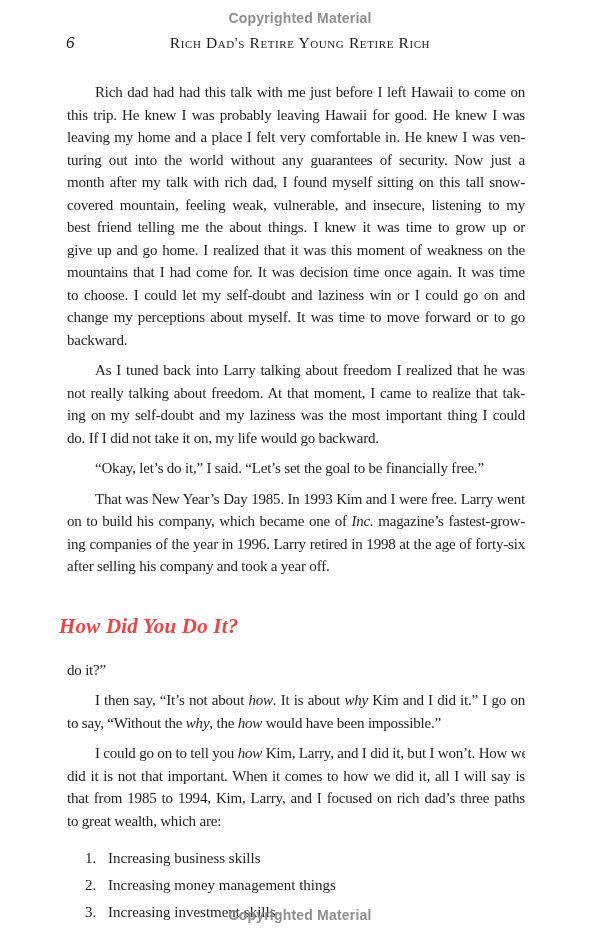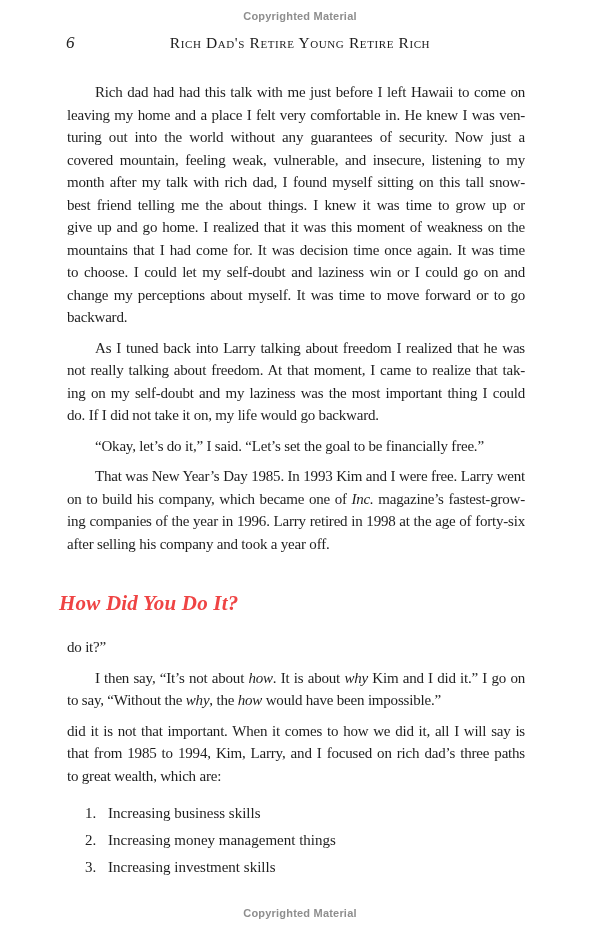--- a/index.html
+++ b/index.html
@@ -9,21 +9,21 @@
     position: relative;
     font-family: "Liberation Serif", serif;
     color: #1e1e1e;
     overflow: hidden;
   }
   .copyright {
     position: absolute; left: 0; width: 600px;
     text-align: center;
     font-family: "Liberation Sans", sans-serif;
     font-weight: bold;
-    font-size: 11px;
+    font-size: 14px;
     color: #8e8e8e;
     letter-spacing: 0.2px;
   }
   .copyright.top { top: 10px; }
   .copyright.bottom { top: 907px; }
   .page-header {
     position: absolute; top: 33px; left: 0; width: 600px; height: 20px;
     line-height: 20px;
   }
   .page-number {
@@ -70,24 +70,25 @@
 <div class="copyright top">Copyrighted Material</div>
 
 <div class="page-header">
   <span class="page-number">6</span>
   <span class="running-head">Rich Dad's Retire Young Retire Rich</span>
 </div>
 
 <div class="text-block" id="text-block">
     <div class="para">
       <div class="line indent">Rich dad had had this talk with me just before I left Hawaii to come on</div>
+      <div class="line">this trip. He knew I was probably leaving Hawaii for good. He knew I was</div>
       <div class="line">leaving my home and a place I felt very comfortable in. He knew I was ven-</div>
       <div class="line">turing out into the world without any guarantees of security. Now just a</div>
+      <div class="line">month after my talk with rich dad, I found myself sitting on this tall snow-</div>
       <div class="line">covered mountain, feeling weak, vulnerable, and insecure, listening to my</div>
-      <div class="line">month after my talk with rich dad, I found myself sitting on this tall snow-</div>
       <div class="line">best friend telling me the about things. I knew it was time to grow up or</div>
       <div class="line">give up and go home. I realized that it was this moment of weakness on the</div>
       <div class="line">mountains that I had come for. It was decision time once again. It was time</div>
       <div class="line">to choose. I could let my self-doubt and laziness win or I could go on and</div>
       <div class="line">change my perceptions about myself. It was time to move forward or to go</div>
       <div class="line last">backward.</div>
     </div>
     <div class="para">
       <div class="line indent">As I tuned back into Larry talking about freedom I realized that he was</div>
       <div class="line">not really talking about freedom. At that moment, I came to realize that tak-</div>
@@ -105,20 +106,21 @@
     </div>
     <div class="section-heading">How Did You Do It?</div>
     <div class="para">
       <div class="line last">do it?”</div>
     </div>
     <div class="para">
       <div class="line indent">I then say, “It’s not about <i>how</i>. It is about <i>why</i> Kim and I did it.” I go on</div>
       <div class="line last">to say, “Without the <i>why</i>, the <i>how</i> would have been impossible.”</div>
     </div>
     <div class="para">
+      <div class="line indent">I could go on to tell you <i>how</i> Kim, Larry, and I did it, but I won’t. How we</div>
       <div class="line">did it is not that important. When it comes to how we did it, all I will say is</div>
       <div class="line">that from 1985 to 1994, Kim, Larry, and I focused on rich dad’s three paths</div>
       <div class="line last">to great wealth, which are:</div>
     </div>
     <div class="list">
       <div class="list-item">
         <span class="num">1.</span>
         <span>Increasing business skills</span>
       </div>
       <div class="list-item">

